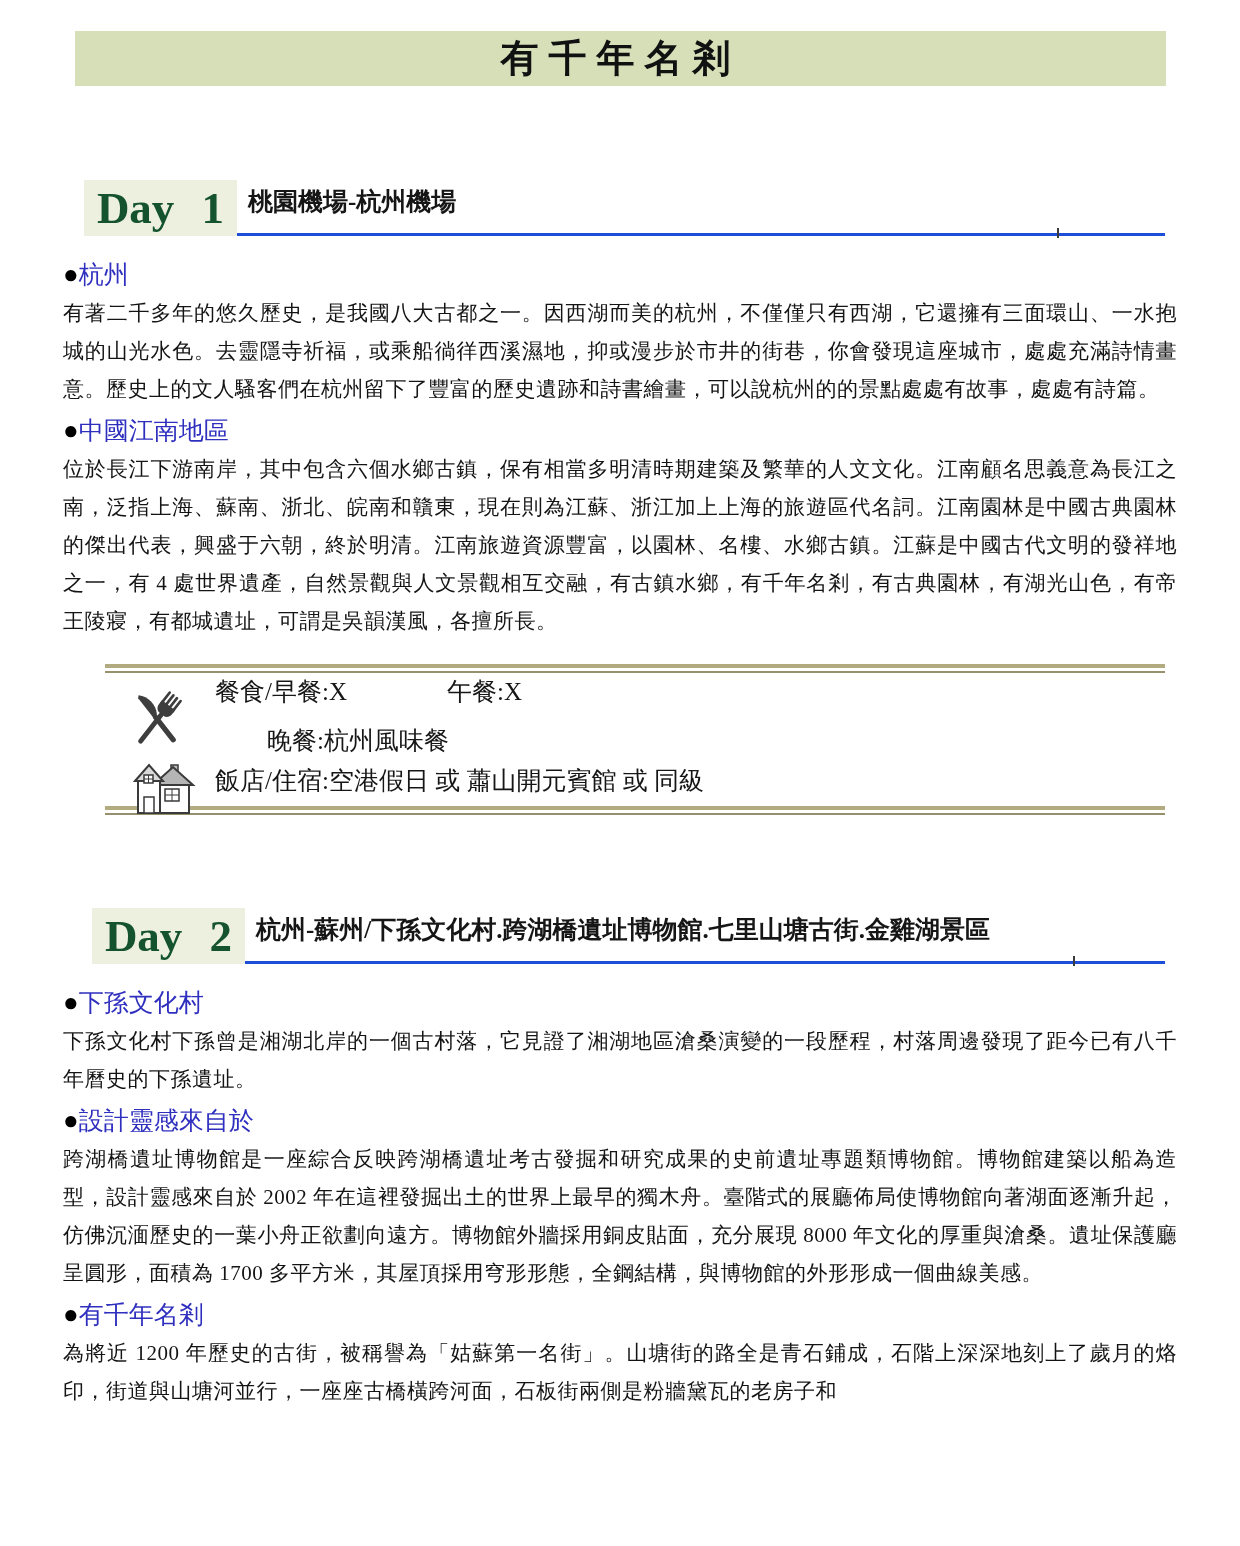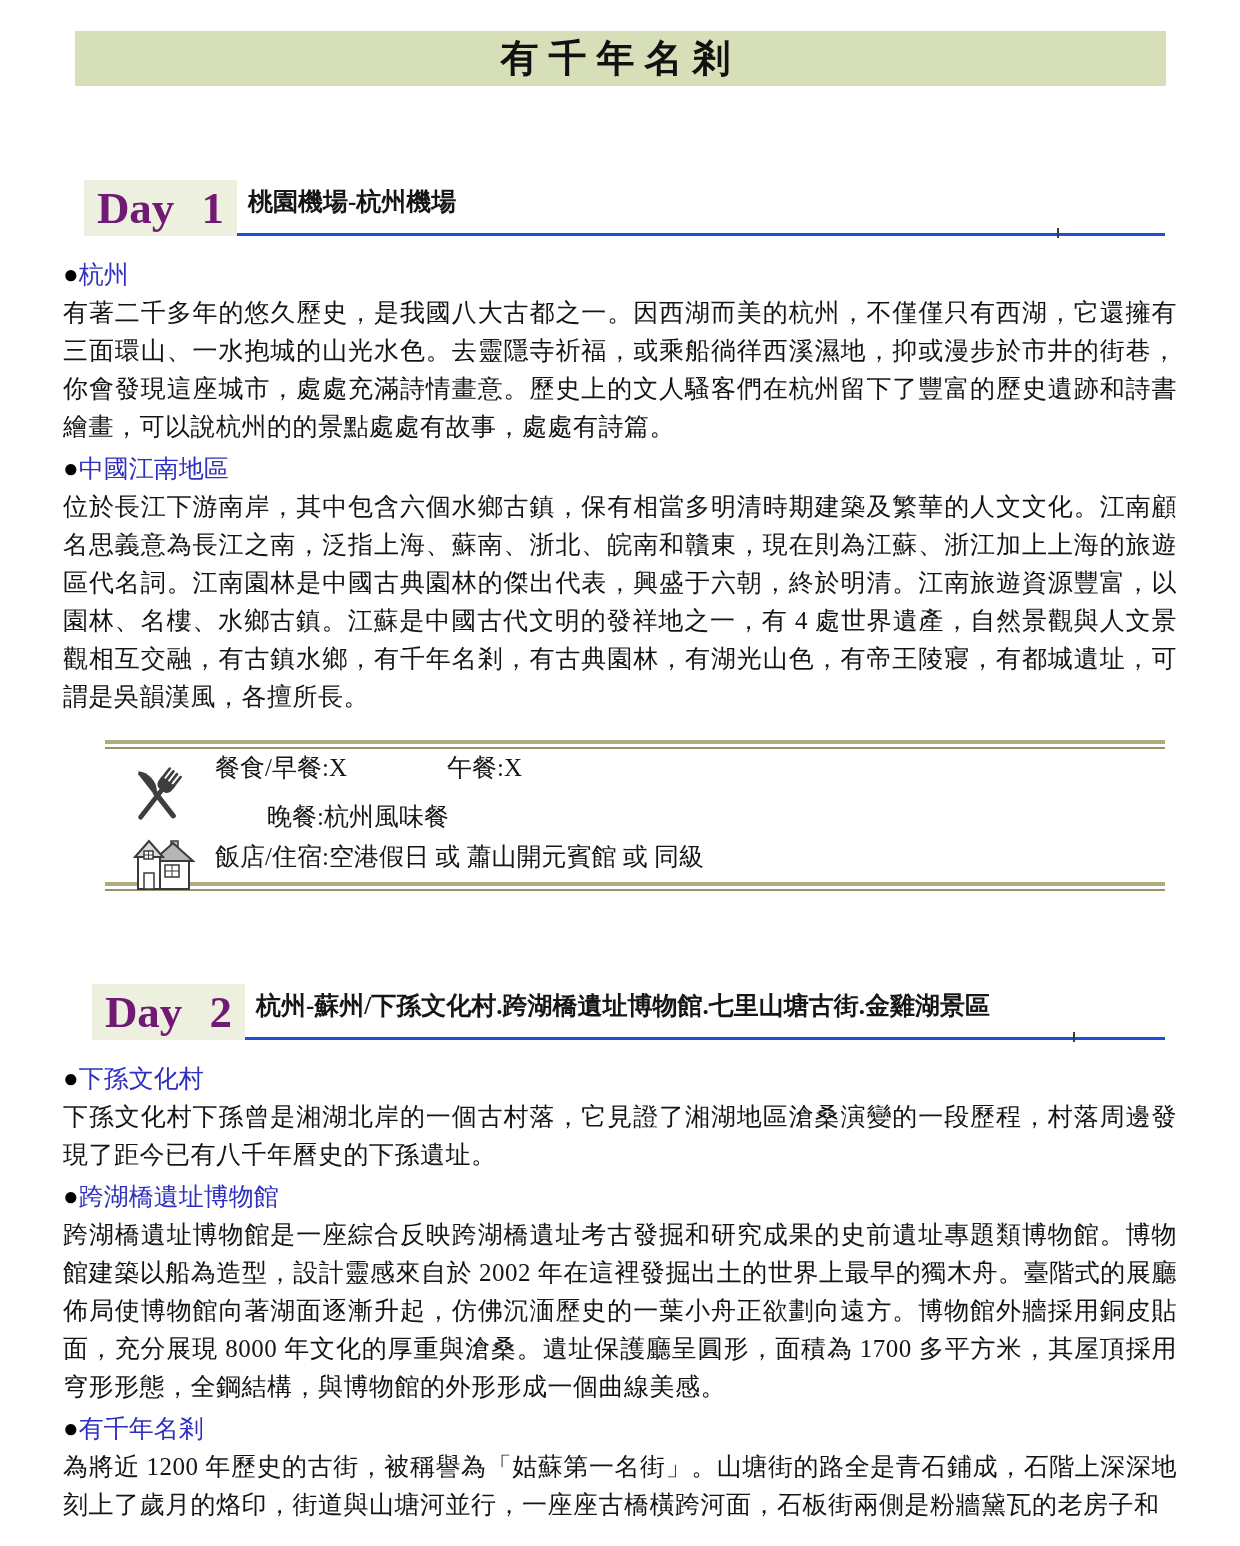--- a/index.html
+++ b/index.html
@@ -15,21 +15,21 @@
   }
   .banner .title {
     font-size:38px; font-weight:bold; letter-spacing:10px; color:#111;
   }
 
   
   .day-row { display:flex; margin:0 75px 0 84px; height:56px; }
   .day-badge {
     width:153px; flex:0 0 153px; background:#edf0df;
     display:flex; align-items:center; justify-content:center;
-    font-size:45px; font-weight:bold; word-spacing:16px; color:#701a75;
+    font-size:45px; font-weight:bold; word-spacing:16px; color:#14532d;
   }
   .day-head {
     flex:1; border-bottom:3px solid #1d4ed8; position:relative;
     display:flex; align-items:center; padding-left:11px;
   }
   .day-route {
     font-size:25px; font-weight:bold; white-space:nowrap;
     transform:translateY(-5px);
   }
   .tick { position:absolute; right:106px; bottom:-5px; width:2px; height:10px; background:#3a3a3a; }
@@ -38,21 +38,21 @@
   .mt94 { margin-top:94px; }
   .mt93 { margin-top:93px;padding-left:8px; }
 
   
   .content { margin:0 63px; }
   .sec { margin:4px 0 0 0; font-size:25px; line-height:38px; font-weight:normal; }
   .sec.first { margin-top:20px; }
   .sec .bullet { color:#000; font-size:26px; }
   .sec .sec-title { color:#2f2fbf; }
   .para {
-    margin:0; font-size:25px; line-height:38px; letter-spacing:0.5px;
+    margin:0; font-size:21px; line-height:38px; letter-spacing:0.5px;
     text-align:justify; text-justify:inter-ideograph; color:#141414;
   }
 
   
   .meal-box { margin:24px 75px 0 105px; position:relative; }
   .rule-thick { height:4px; background:#b3ab80; }
   .rule-thin  { height:2px; background:#96906c; margin-top:3px; }
   .meal-content { position:relative; padding:0 0 6px 110px; }
   .meal-row { font-size:25px; line-height:38px; white-space:nowrap; }
   .meal-row .col1 { display:inline-block; width:232px; }
@@ -157,21 +157,21 @@
       </div>
     </div>
 
     <div class="content">
       <h2 class="sec first">
         <span class="bullet">●</span><span class="sec-title">下孫文化村</span>
       </h2>
       <p class="para">下孫文化村下孫曾是湘湖北岸的一個古村落，它見證了湘湖地區滄桑演變的一段歷程，村落周邊發現了距今已有八千年曆史的下孫遺址。</p>
 
       <h2 class="sec">
-        <span class="bullet">●</span><span class="sec-title">跨湖橋遺址博物館</span>
+        <span class="bullet">●</span><span class="sec-title">設計靈感來自於</span>
       </h2>
       <p class="para">跨湖橋遺址博物館是一座綜合反映跨湖橋遺址考古發掘和研究成果的史前遺址專題類博物館。博物館建築以船為造型，設計靈感來自於 2002 年在這裡發掘出土的世界上最早的獨木舟。臺階式的展廳佈局使博物館向著湖面逐漸升起，仿佛沉湎歷史的一葉小舟正欲劃向遠方。博物館外牆採用銅皮貼面，充分展現 8000 年文化的厚重與滄桑。遺址保護廳呈圓形，面積為 1700 多平方米，其屋頂採用穹形形態，全鋼結構，與博物館的外形形成一個曲線美感。</p>
 
       <h2 class="sec">
         <span class="bullet">●</span><span class="sec-title">有千年名剎</span>
       </h2>
       <p class="para">為將近 1200 年歷史的古街，被稱譽為「姑蘇第一名街」。山塘街的路全是青石鋪成，石階上深深地刻上了歲月的烙印，街道與山塘河並行，一座座古橋橫跨河面，石板街兩側是粉牆黛瓦的老房子和</p>
     </div>
   </section>
 

